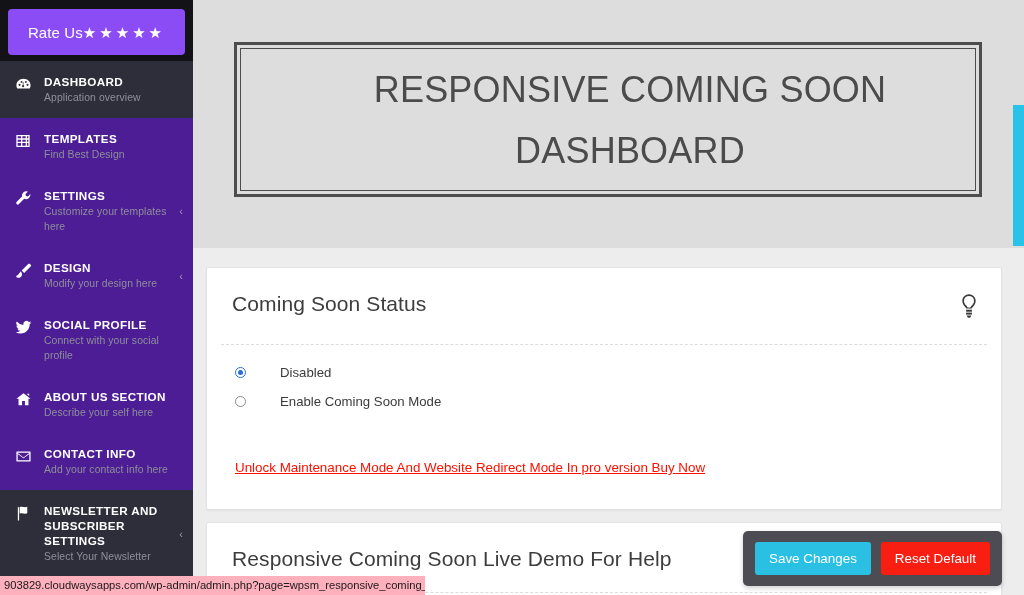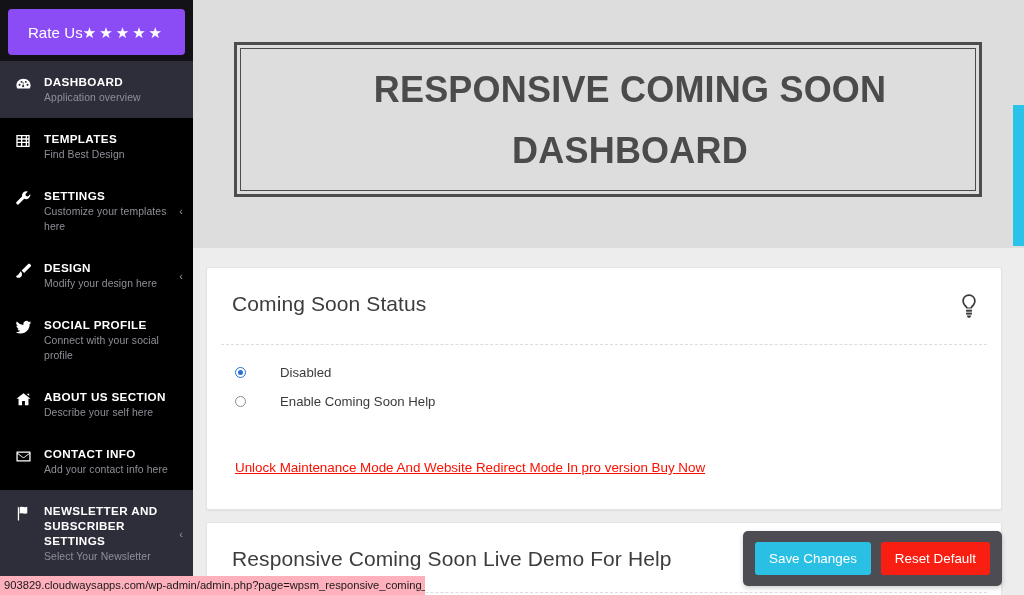--- a/index.html
+++ b/index.html
@@ -28,21 +28,21 @@
   }
   #rate-us .rl { font-size: 15px; font-weight: 400; letter-spacing: .1px; }
   #rate-us .stars { font-size: 15px; letter-spacing: 3px; line-height: 1; }
 
   .nav-item {
     position: relative;
     display: flex; align-items: flex-start;
     padding: 13px 22px 13px 10px;
     min-height: 53px;
     cursor: pointer;
-    background: #000000;
+    background: #4c1d95;
   }
   .nav-item.active { background: #2e2d3a; }
   .nav-ico {
     width: 26px; flex: 0 0 26px;
     color: #fff; fill: #fff;
     display: flex; align-items: center; justify-content: center;
     padding-top: 2px;
   }
   .nav-ico svg { display: block; }
   .nav-txt { padding-left: 8px; }
@@ -75,21 +75,21 @@
     padding: 3px;
     height: 155px;
   }
   #title-inner {
     border: 1px solid #4c4c4c;
     height: 100%;
     display: flex; flex-direction: column;
     align-items: center; justify-content: center;
   }
   #title-inner .tl {
-    color: #4b4b4b; font-size: 36px; font-weight: 700;
+    color: #4b4b4b; font-size: 36px; font-weight: 400;
     letter-spacing: .2px; line-height: 61px; text-align: center; margin-left: 44px;
   }
 
   #side-tab {
     position: absolute; right: 0; top: 105px;
     width: 11px; height: 141px;
     background: #29c3ea;
   }
 
   .card {
@@ -312,21 +312,21 @@
       </div>
       <div class="card-sep"></div>
       <div class="card-body">
         <div id="radio-list">
             <div class="radio-row">
               <span class="radio on"></span>
               <span class="radio-lbl">Disabled</span>
             </div>
             <div class="radio-row">
               <span class="radio"></span>
-              <span class="radio-lbl">Enable Coming Soon Help</span>
+              <span class="radio-lbl">Enable Coming Soon Mode</span>
             </div>
           </div>
         <a id="promo-link">Unlock Maintenance Mode And Website Redirect Mode In pro version Buy Now</a>
       </div>
     </div>
 
     <div class="card" id="card2">
       <div class="card-head">
         <div class="card-title">Responsive Coming Soon Live Demo For Help</div>
       </div>

